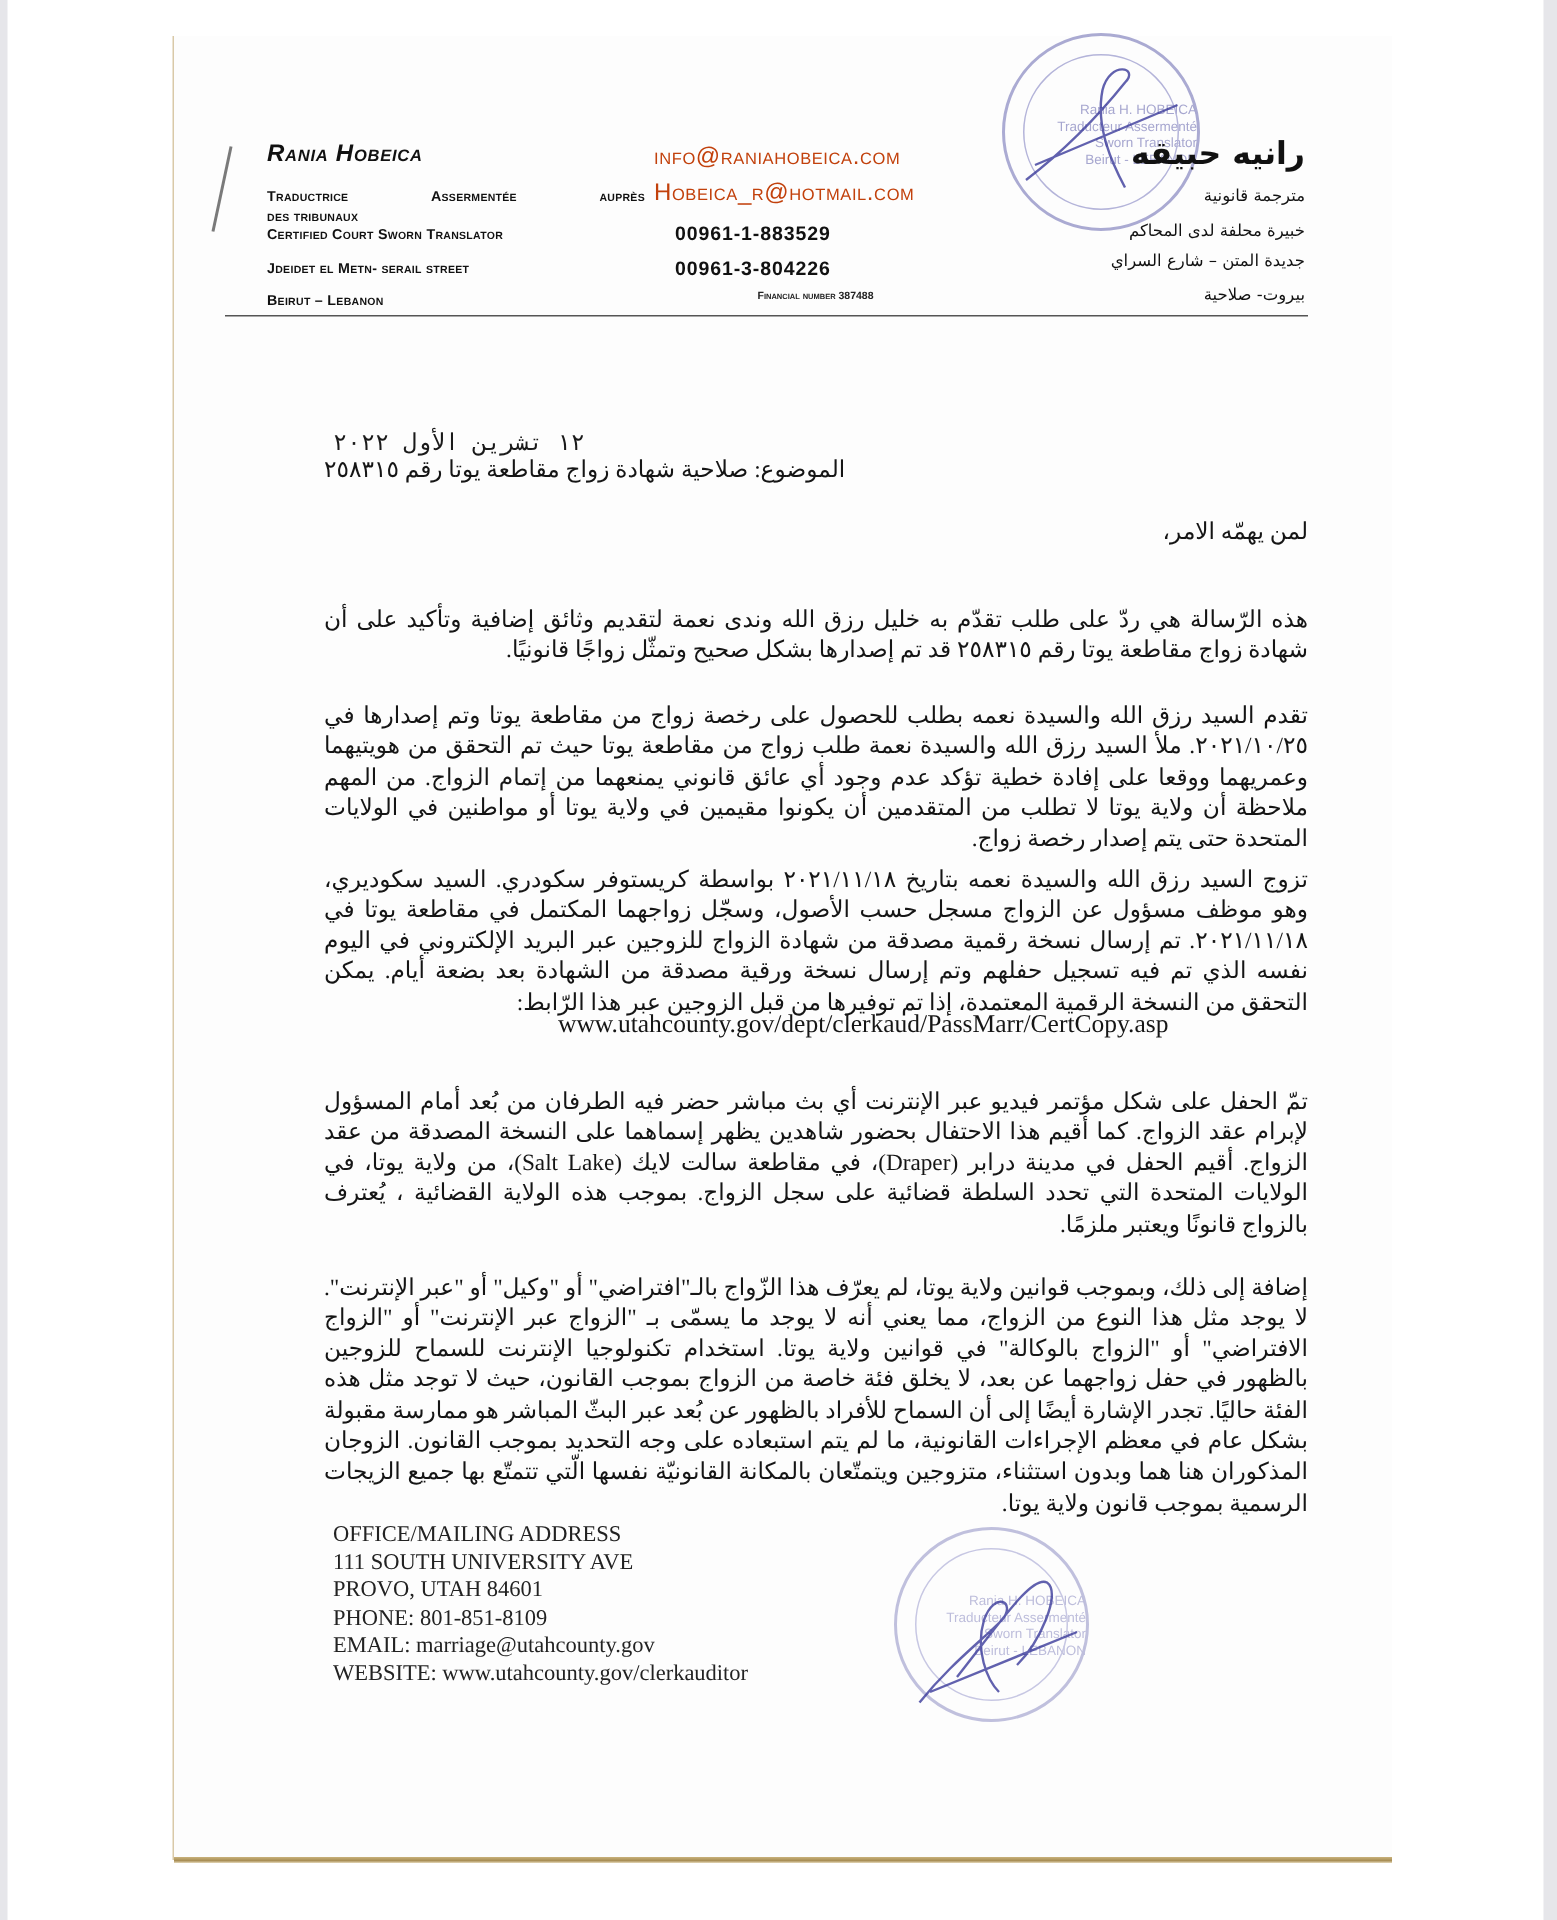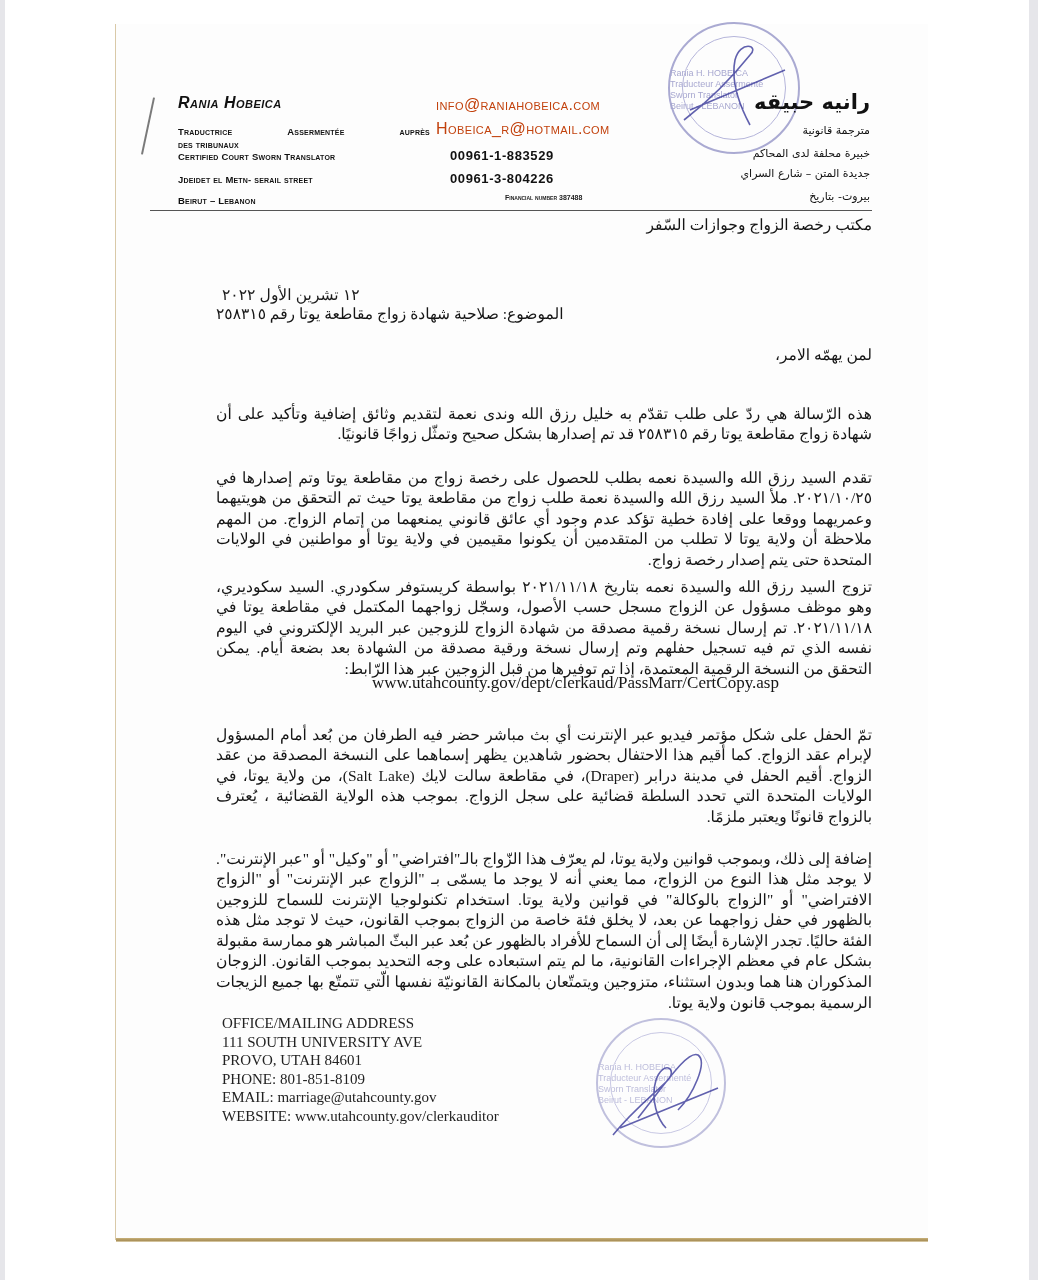--- a/index.html
+++ b/index.html
@@ -46,31 +46,31 @@
   .lh-ar2 { top: 147px; font-size: 11px; }
   .lh-ar3 { top: 167px; font-size: 11px; }
   .lh-ar4 { top: 190px; font-size: 11px; }
   .lh-rule { position: absolute; left: 150px; top: 210px; width: 722px; height: 1px; background: #555; }
 
   
   .stamp { position: absolute; border-radius: 50%; border: 2px solid #8f8fc4; opacity: 0.75; }
   .stamp::after { content: ""; position: absolute; inset: 12px; border-radius: 50%; border: 1px solid #9c9cce; }
   .stamp-top { left: 668px; top: 22px; width: 128px; height: 128px; }
   .stamp-bottom { left: 596px; top: 1018px; width: 126px; height: 126px; opacity: 0.55; }
-  .stamp-text { position: absolute; width: 100%; text-align: left; font-family: "Liberation Sans", sans-serif;
+  .stamp-text { position: absolute; width: 100%; text-align: right; font-family: "Liberation Sans", sans-serif;
     font-size: 9px; color: #8a8ac0; line-height: 11px; }
   .stamp-top .stamp-text { top: 44px; }
   .stamp-bottom .stamp-text { top: 42px; }
   .signature { position: absolute; }
 
   
   .doc { position: absolute; left: 216px; width: 656px; direction: rtl; text-align: justify;
     font-family: "Liberation Serif", serif; font-size: 15.5px; line-height: 20.6px; color: #151515; }
   .addr { top: 214px; text-align: right; font-size: 15.5px; line-height: 22px; }
-  .date { position: absolute; left: 222px; top: 286px; direction: rtl; font-size: 15.5px; font-family: Liberation Sans, sans-serif; }
+  .date { position: absolute; left: 222px; top: 286px; direction: rtl; font-size: 15.5px; font-family: Liberation Mono, monospace; }
   .subject { top: 304px; text-align: left; }
   .salute { top: 345px; text-align: right; }
   .p1 { top: 388px; }
   .p2 { top: 452px; }
   .p3 { top: 561px; }
   .url { position: absolute; left: 372px; top: 673px; font-family: "Liberation Serif", serif; font-size: 17px; color: #151515; }
   .p4 { top: 709px; }
   .p5 { top: 833px; }
 
   .footer { position: absolute; left: 222px; top: 1014px; font-family: Liberation Serif, serif;
@@ -114,26 +114,25 @@
     </div>
   </div>
   <svg class="signature" style="left:680px;top:40px" width="110" height="90">
     <path d="M4 80 C 30 60, 50 40, 70 15 C 80 5, 60 0, 55 20 C 50 45, 62 70, 70 85 M 10 70 L 105 30" stroke="#3a3a9a" stroke-width="1.6" fill="none" opacity="0.8"></path>
   </svg>
 
   <div class="lh-ar lh-ar-name">رانيه حبيقه</div>
   <div class="lh-ar lh-ar1">مترجمة قانونية</div>
   <div class="lh-ar lh-ar2">خبيرة محلفة لدى المحاكم</div>
   <div class="lh-ar lh-ar3">جديدة المتن – شارع السراي</div>
-  <div class="lh-ar lh-ar4">بيروت- بتاريخ</div>
+  <div class="lh-ar lh-ar4">بيروت- صلاحية</div>
   <div class="lh-rule"></div>
 </div>
 
 <div class="doc addr">
-  <div>مكتب رخصة الزواج وجوازات السّفر</div>
 </div>
 <div class="date">١٢ تشرين الأول ٢٠٢٢</div>
 <div class="doc subject">الموضوع:  صلاحية شهادة زواج مقاطعة يوتا رقم ٢٥٨٣١٥</div>
 <div class="doc salute">لمن يهمّه الامر،</div>
 <p class="doc p1">هذه الرّسالة هي ردّ على طلب تقدّم به خليل رزق الله وندى نعمة لتقديم وثائق إضافية وتأكيد على أن شهادة زواج مقاطعة يوتا رقم ٢٥٨٣١٥ قد تم إصدارها بشكل صحيح وتمثّل زواجًا قانونيًا.</p>
 <p class="doc p2">تقدم السيد رزق الله والسيدة نعمه بطلب للحصول على رخصة زواج من مقاطعة يوتا وتم إصدارها في ٢٠٢١/١٠/٢٥. ملأ السيد رزق الله والسيدة نعمة طلب زواج من مقاطعة يوتا حيث تم التحقق من هويتيهما وعمريهما ووقعا على إفادة خطية تؤكد عدم وجود أي عائق قانوني يمنعهما من إتمام الزواج. من المهم ملاحظة أن ولاية يوتا لا تطلب من المتقدمين أن يكونوا مقيمين في ولاية يوتا أو مواطنين في الولايات المتحدة حتى يتم إصدار رخصة زواج.</p>
 <p class="doc p3">تزوج السيد رزق الله والسيدة نعمه بتاريخ ٢٠٢١/١١/١٨ بواسطة كريستوفر سكودري. السيد سكوديري، وهو موظف مسؤول عن الزواج مسجل حسب الأصول، وسجّل زواجهما المكتمل في مقاطعة يوتا في ٢٠٢١/١١/١٨. تم إرسال نسخة رقمية مصدقة من شهادة الزواج للزوجين عبر البريد الإلكتروني في اليوم نفسه الذي تم فيه تسجيل حفلهم وتم إرسال نسخة ورقية مصدقة من الشهادة بعد بضعة أيام. يمكن التحقق من النسخة الرقمية المعتمدة، إذا تم توفيرها من قبل الزوجين عبر هذا الرّابط:</p>
 <div class="url">www.utahcounty.gov/dept/clerkaud/PassMarr/CertCopy.asp</div>
 <p class="doc p4">تمّ الحفل على شكل مؤتمر فيديو عبر الإنترنت أي بث مباشر حضر فيه الطرفان من بُعد أمام المسؤول لإبرام عقد الزواج. كما أقيم هذا الاحتفال بحضور شاهدين يظهر إسماهما على النسخة المصدقة من عقد الزواج. أقيم الحفل في مدينة درابر (Draper)، في مقاطعة سالت لايك (Salt Lake)، من ولاية يوتا، في الولايات المتحدة التي تحدد السلطة قضائية على سجل الزواج. بموجب هذه الولاية القضائية ، يُعترف بالزواج قانونًا ويعتبر ملزمًا.</p>
 <p class="doc p5">إضافة إلى ذلك، وبموجب قوانين ولاية يوتا، لم يعرّف هذا الزّواج بالـ"افتراضي" أو "وكيل" أو "عبر الإنترنت". لا يوجد مثل هذا النوع من الزواج، مما يعني أنه لا يوجد ما يسمّى بـ "الزواج عبر الإنترنت" أو "الزواج الافتراضي" أو "الزواج بالوكالة" في قوانين ولاية يوتا. استخدام تكنولوجيا الإنترنت للسماح للزوجين بالظهور في حفل زواجهما عن بعد، لا يخلق فئة خاصة من الزواج بموجب القانون، حيث لا توجد مثل هذه الفئة حاليًا. تجدر الإشارة أيضًا إلى أن السماح للأفراد بالظهور عن بُعد عبر البثّ المباشر هو ممارسة مقبولة بشكل عام في معظم الإجراءات القانونية، ما لم يتم استبعاده على وجه التحديد بموجب القانون. الزوجان المذكوران هنا هما وبدون استثناء، متزوجين ويتمتّعان بالمكانة القانونيّة نفسها الّتي تتمتّع بها جميع الزيجات الرسمية بموجب قانون ولاية يوتا.</p>

